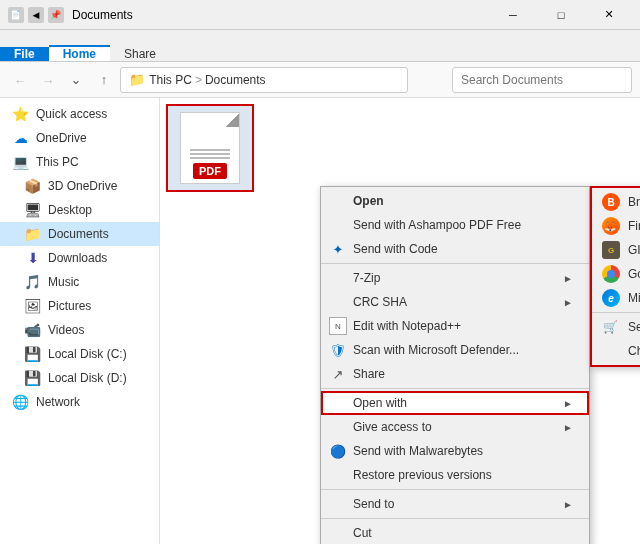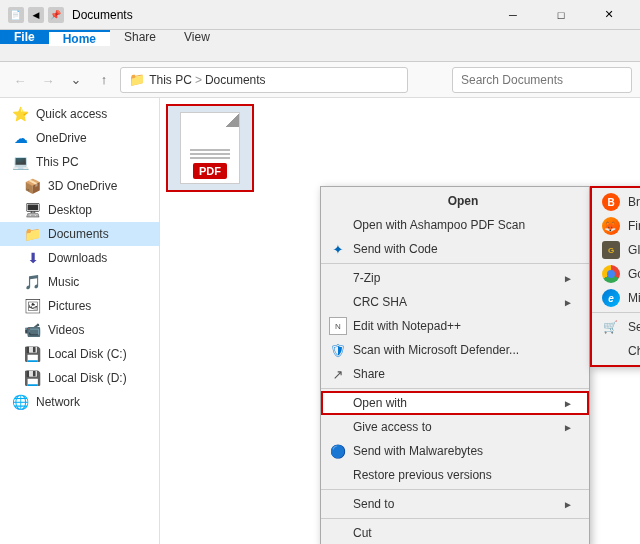--- a/index.html
+++ b/index.html
@@ -6,21 +6,21 @@
     body { width: 640px; height: 544px; overflow: hidden; font-family: 'Segoe UI', Arial, sans-serif; font-size: 12px; background: #fff; user-select: none; }
 
     
     .title-bar { height: 30px; background: #f0f0f0; display: flex; align-items: center; padding: 0 8px; border-bottom: 1px solid #ccc; }
     .title-bar-icons { display: flex; gap: 4px; margin-right: 8px; }
     .title-bar-icon { width: 16px; height: 16px; background: #ccc; border-radius: 2px; display: flex; align-items: center; justify-content: center; font-size: 9px; }
     .title-bar-controls { margin-left: auto; display: flex; gap: 2px; }
     .title-ctrl { width: 46px; height: 30px; display: flex; align-items: center; justify-content: center; font-size: 11px; cursor: pointer; }
 
     
-    .ribbon { height: 32px; background: #f0f0f0; border-bottom: 1px solid #ccc; display: flex; align-items: flex-start; }
+    .ribbon { height: 32px; background: #f0f0f0; border-bottom: 1px solid #ccc; display: flex; align-items: flex-end; }
     .ribbon-tab { padding: 0 14px; display: flex; align-items: center; font-size: 12px; cursor: pointer; color: #333; }
     .ribbon-tab.active { background: #fff; border-top: 2px solid #0078d7; color: #0078d7; font-weight: 600; }
 
     
     .address-bar { height: 36px; background: #f9f9f9; border-bottom: 1px solid #ddd; display: flex; align-items: center; padding: 0 8px; gap: 4px; }
     .addr-nav-btn { width: 24px; height: 24px; display: flex; align-items: center; justify-content: center; border-radius: 3px; cursor: pointer; color: #555; font-size: 13px; }
     .addr-nav-btn.disabled { color: #bbb; cursor: default; }
     .addr-path { flex: 1; height: 26px; background: #fff; border: 1px solid #ccc; border-radius: 3px; display: flex; align-items: center; padding: 0 8px; font-size: 12px; color: #333; }
     .addr-sep { color: #999; margin: 0 3px; }
     .addr-search { width: 180px; height: 26px; background: #fff; border: 1px solid #ccc; border-radius: 3px; padding: 0 8px; font-size: 12px; margin-left: 40px; }
@@ -46,21 +46,21 @@
     .pdf-line { height: 2px; background: #bbb; margin-bottom: 2px; }
     .pdf-badge { background: #cc0000; color: #fff; font-size: 11px; font-weight: bold; padding: 2px 6px; border-radius: 2px; }
 
     
     .context-menu { position: absolute; top: 88px; left: 160px; width: 270px; background: #f0f0f0; border: 1px solid #aaa; box-shadow: 2px 2px 8px rgba(0,0,0,0.25); z-index: 100; padding: 2px 0; }
     .ctx-item { padding: 5px 16px 5px 32px; cursor: pointer; font-size: 12px; color: #333; display: flex; align-items: center; justify-content: space-between; position: relative; }
     .ctx-item.highlighted { background: #fff; border: 2px solid #cc0000; padding: 3px 14px 3px 30px; }
     .ctx-item .ctx-icon { position: absolute; left: 8px; width: 18px; height: 18px; display: flex; align-items: center; justify-content: center; font-size: 13px; }
     .ctx-separator { height: 1px; background: #ccc; margin: 2px 0; }
     .ctx-arrow { font-size: 10px; color: #555; }
-    .ctx-bold { font-weight: 600; justify-content: center; }
+    .ctx-bold { font-weight: 600; }
 
     
     .sub-menu { position: absolute; top: 88px; left: 430px; width: 210px; background: #f0f0f0; border: 2px solid #cc0000; box-shadow: 2px 2px 8px rgba(0,0,0,0.25); z-index: 101; padding: 2px 0; }
     .sub-item { padding: 5px 16px 5px 36px; cursor: pointer; font-size: 12px; color: #333; display: flex; align-items: center; position: relative; }
     .sub-item .sub-icon { position: absolute; left: 8px; width: 22px; height: 18px; display: flex; align-items: center; justify-content: center; }
     .sub-separator { height: 1px; background: #ccc; margin: 2px 0; }
 
     
     .icon-star { color: #e8a000; }
     .icon-cloud { color: #0078d7; }
@@ -104,21 +104,20 @@
     <div class="title-ctrl">─</div>
     <div class="title-ctrl">□</div>
     <div class="title-ctrl close">✕</div>
   </div>
 </div>
 
 <div class="ribbon">
   <div class="ribbon-tab" style="background:#0078d7;color:#fff;font-weight:600;">File</div>
   <div class="ribbon-tab active">Home</div>
   <div class="ribbon-tab">Share</div>
-  <div class="ribbon-tab">View</div>
 </div>
 
 <div class="address-bar">
   <div class="addr-nav-btn disabled">←</div>
   <div class="addr-nav-btn disabled">→</div>
   <div class="addr-nav-btn">⌄</div>
   <div class="addr-nav-btn">↑</div>
   <div class="addr-path">
     <span style="margin-right:4px;font-size:13px;">📁</span>
     <span>This PC</span>
@@ -198,21 +197,21 @@
       </div>
     </div>
 
     <div class="context-menu">
       <div class="ctx-item ctx-bold">
         <span class="ctx-icon"></span>
         <span>Open</span>
       </div>
       <div class="ctx-item">
         <span class="ctx-icon"></span>
-        <span>Open with Ashampoo PDF Scan</span>
+        <span>Send with Ashampoo PDF Free</span>
       </div>
       <div class="ctx-item">
         <span class="ctx-icon" style="color:#0066b8;font-size:13px;">✦</span>
         <span>Send with Code</span>
       </div>
       <div class="ctx-separator"></div>
       <div class="ctx-item">
         <span class="ctx-icon"></span>
         <span>7-Zip</span>
         <span class="ctx-arrow">►</span>

